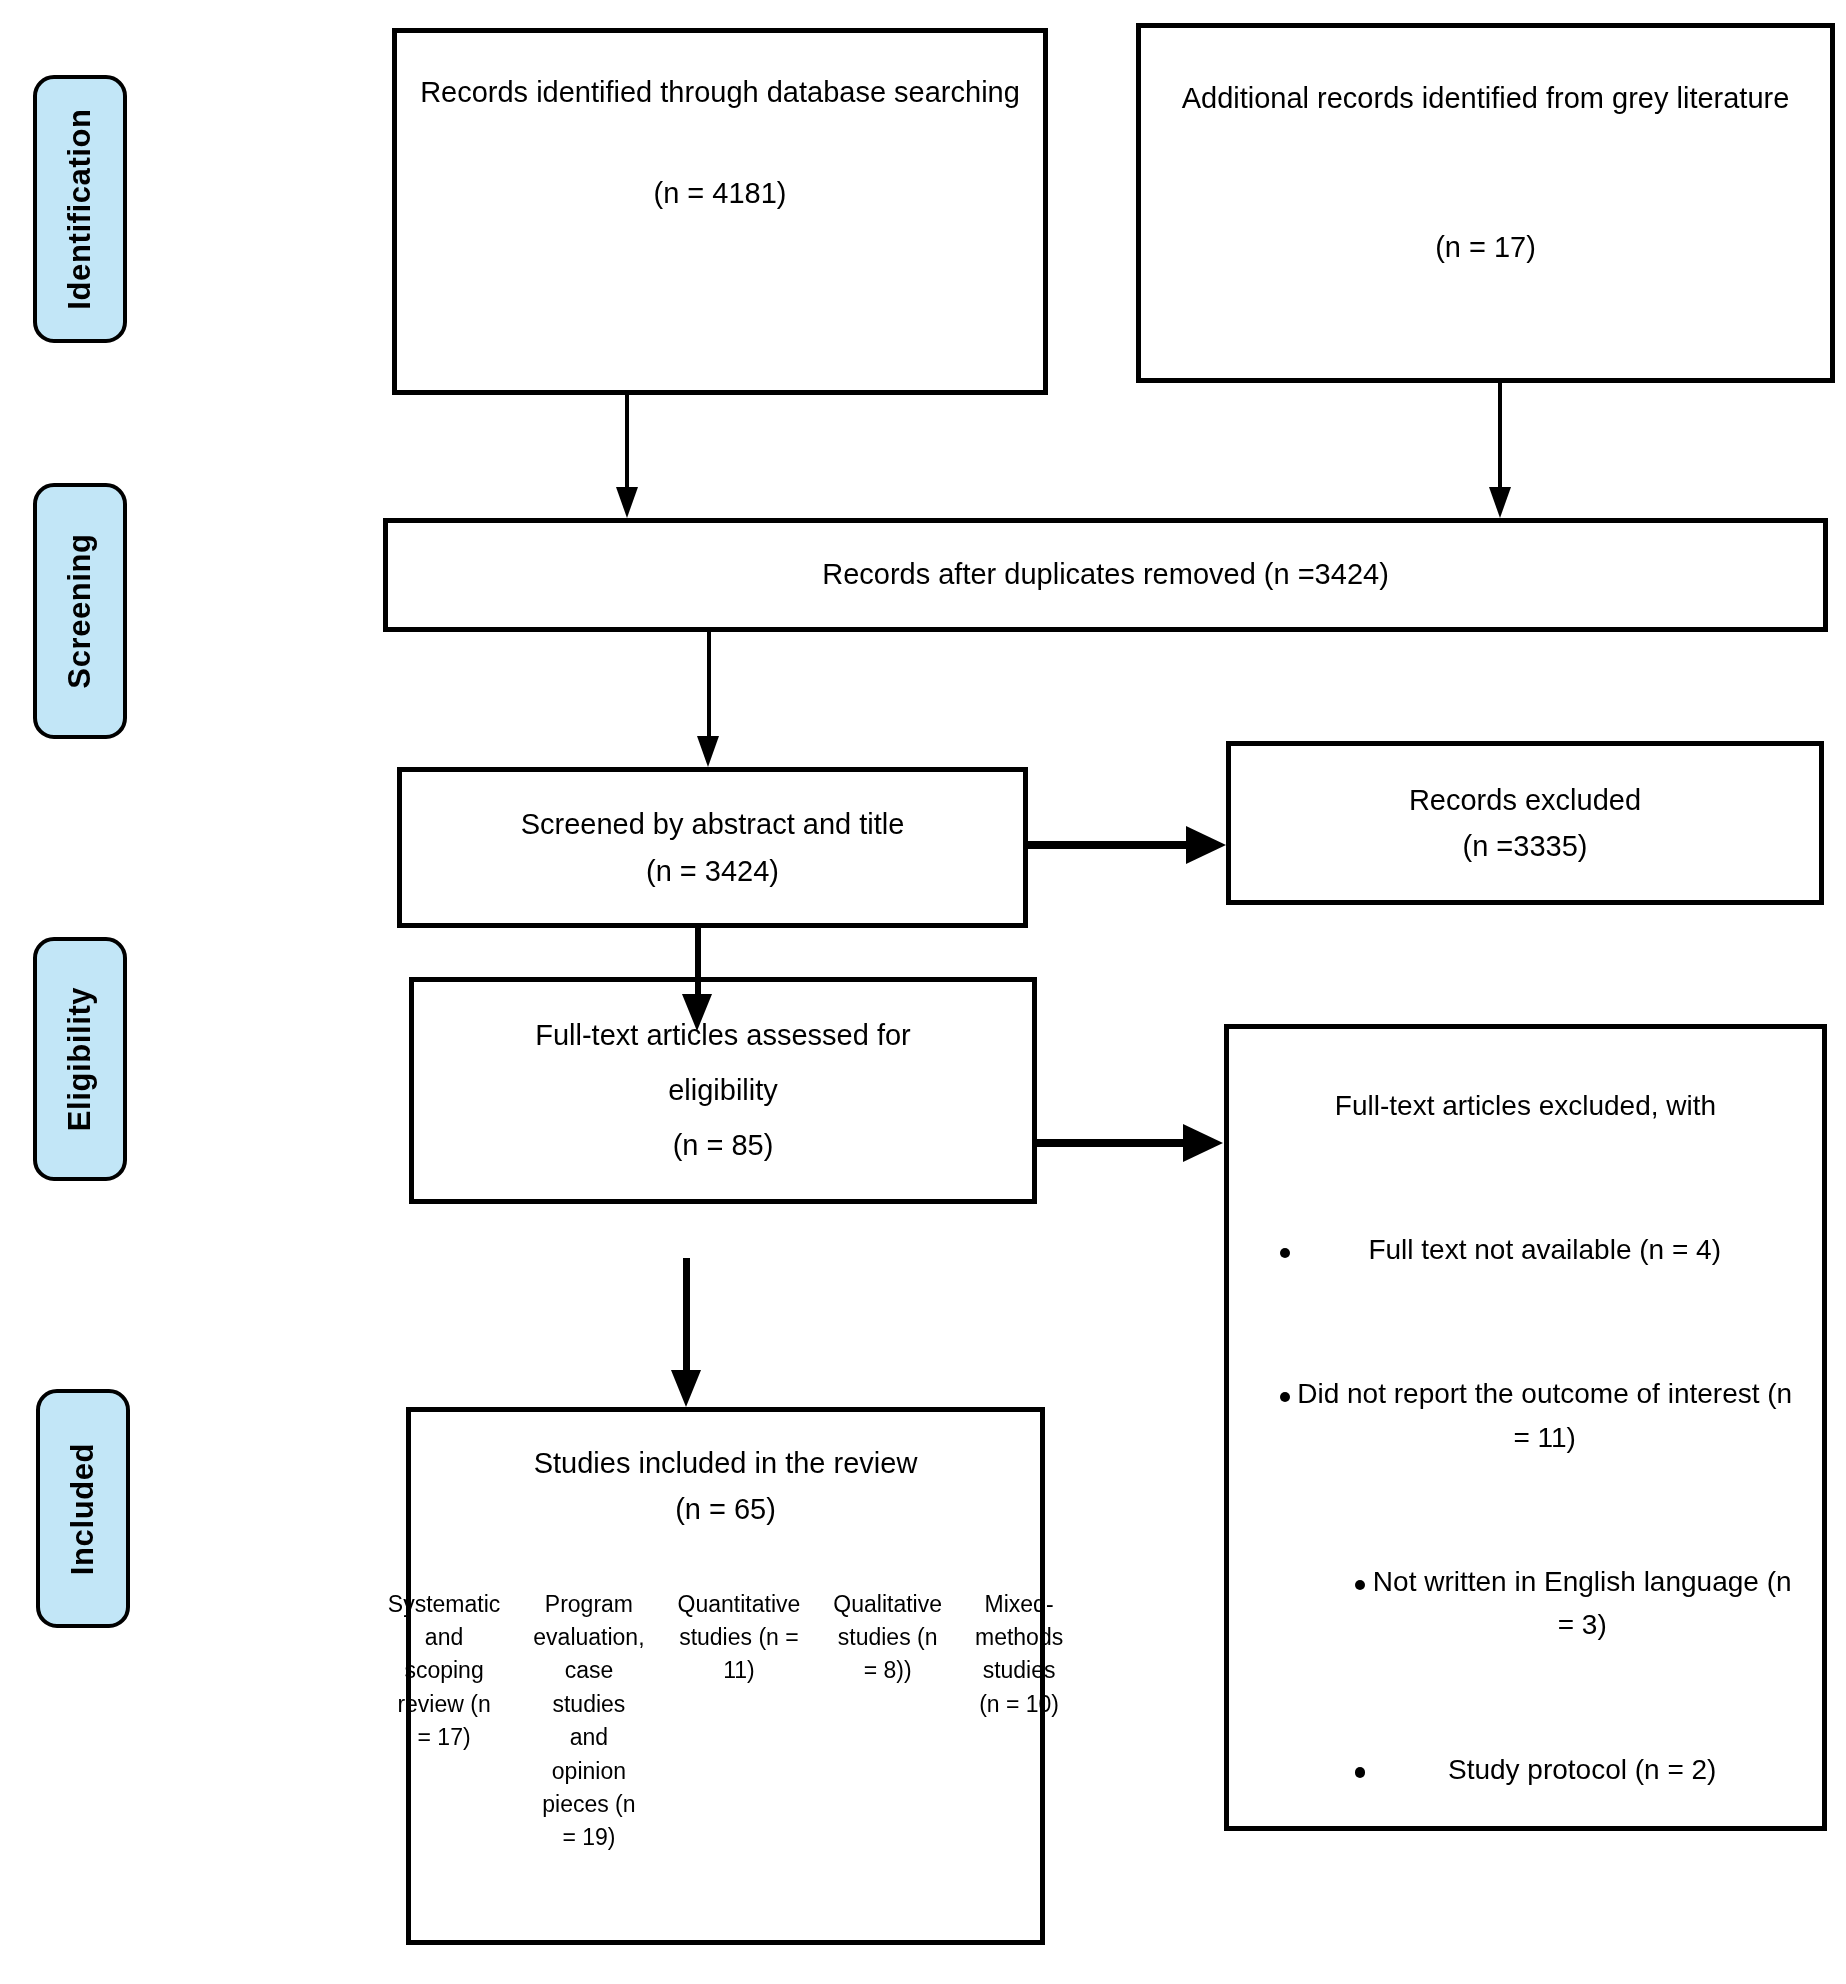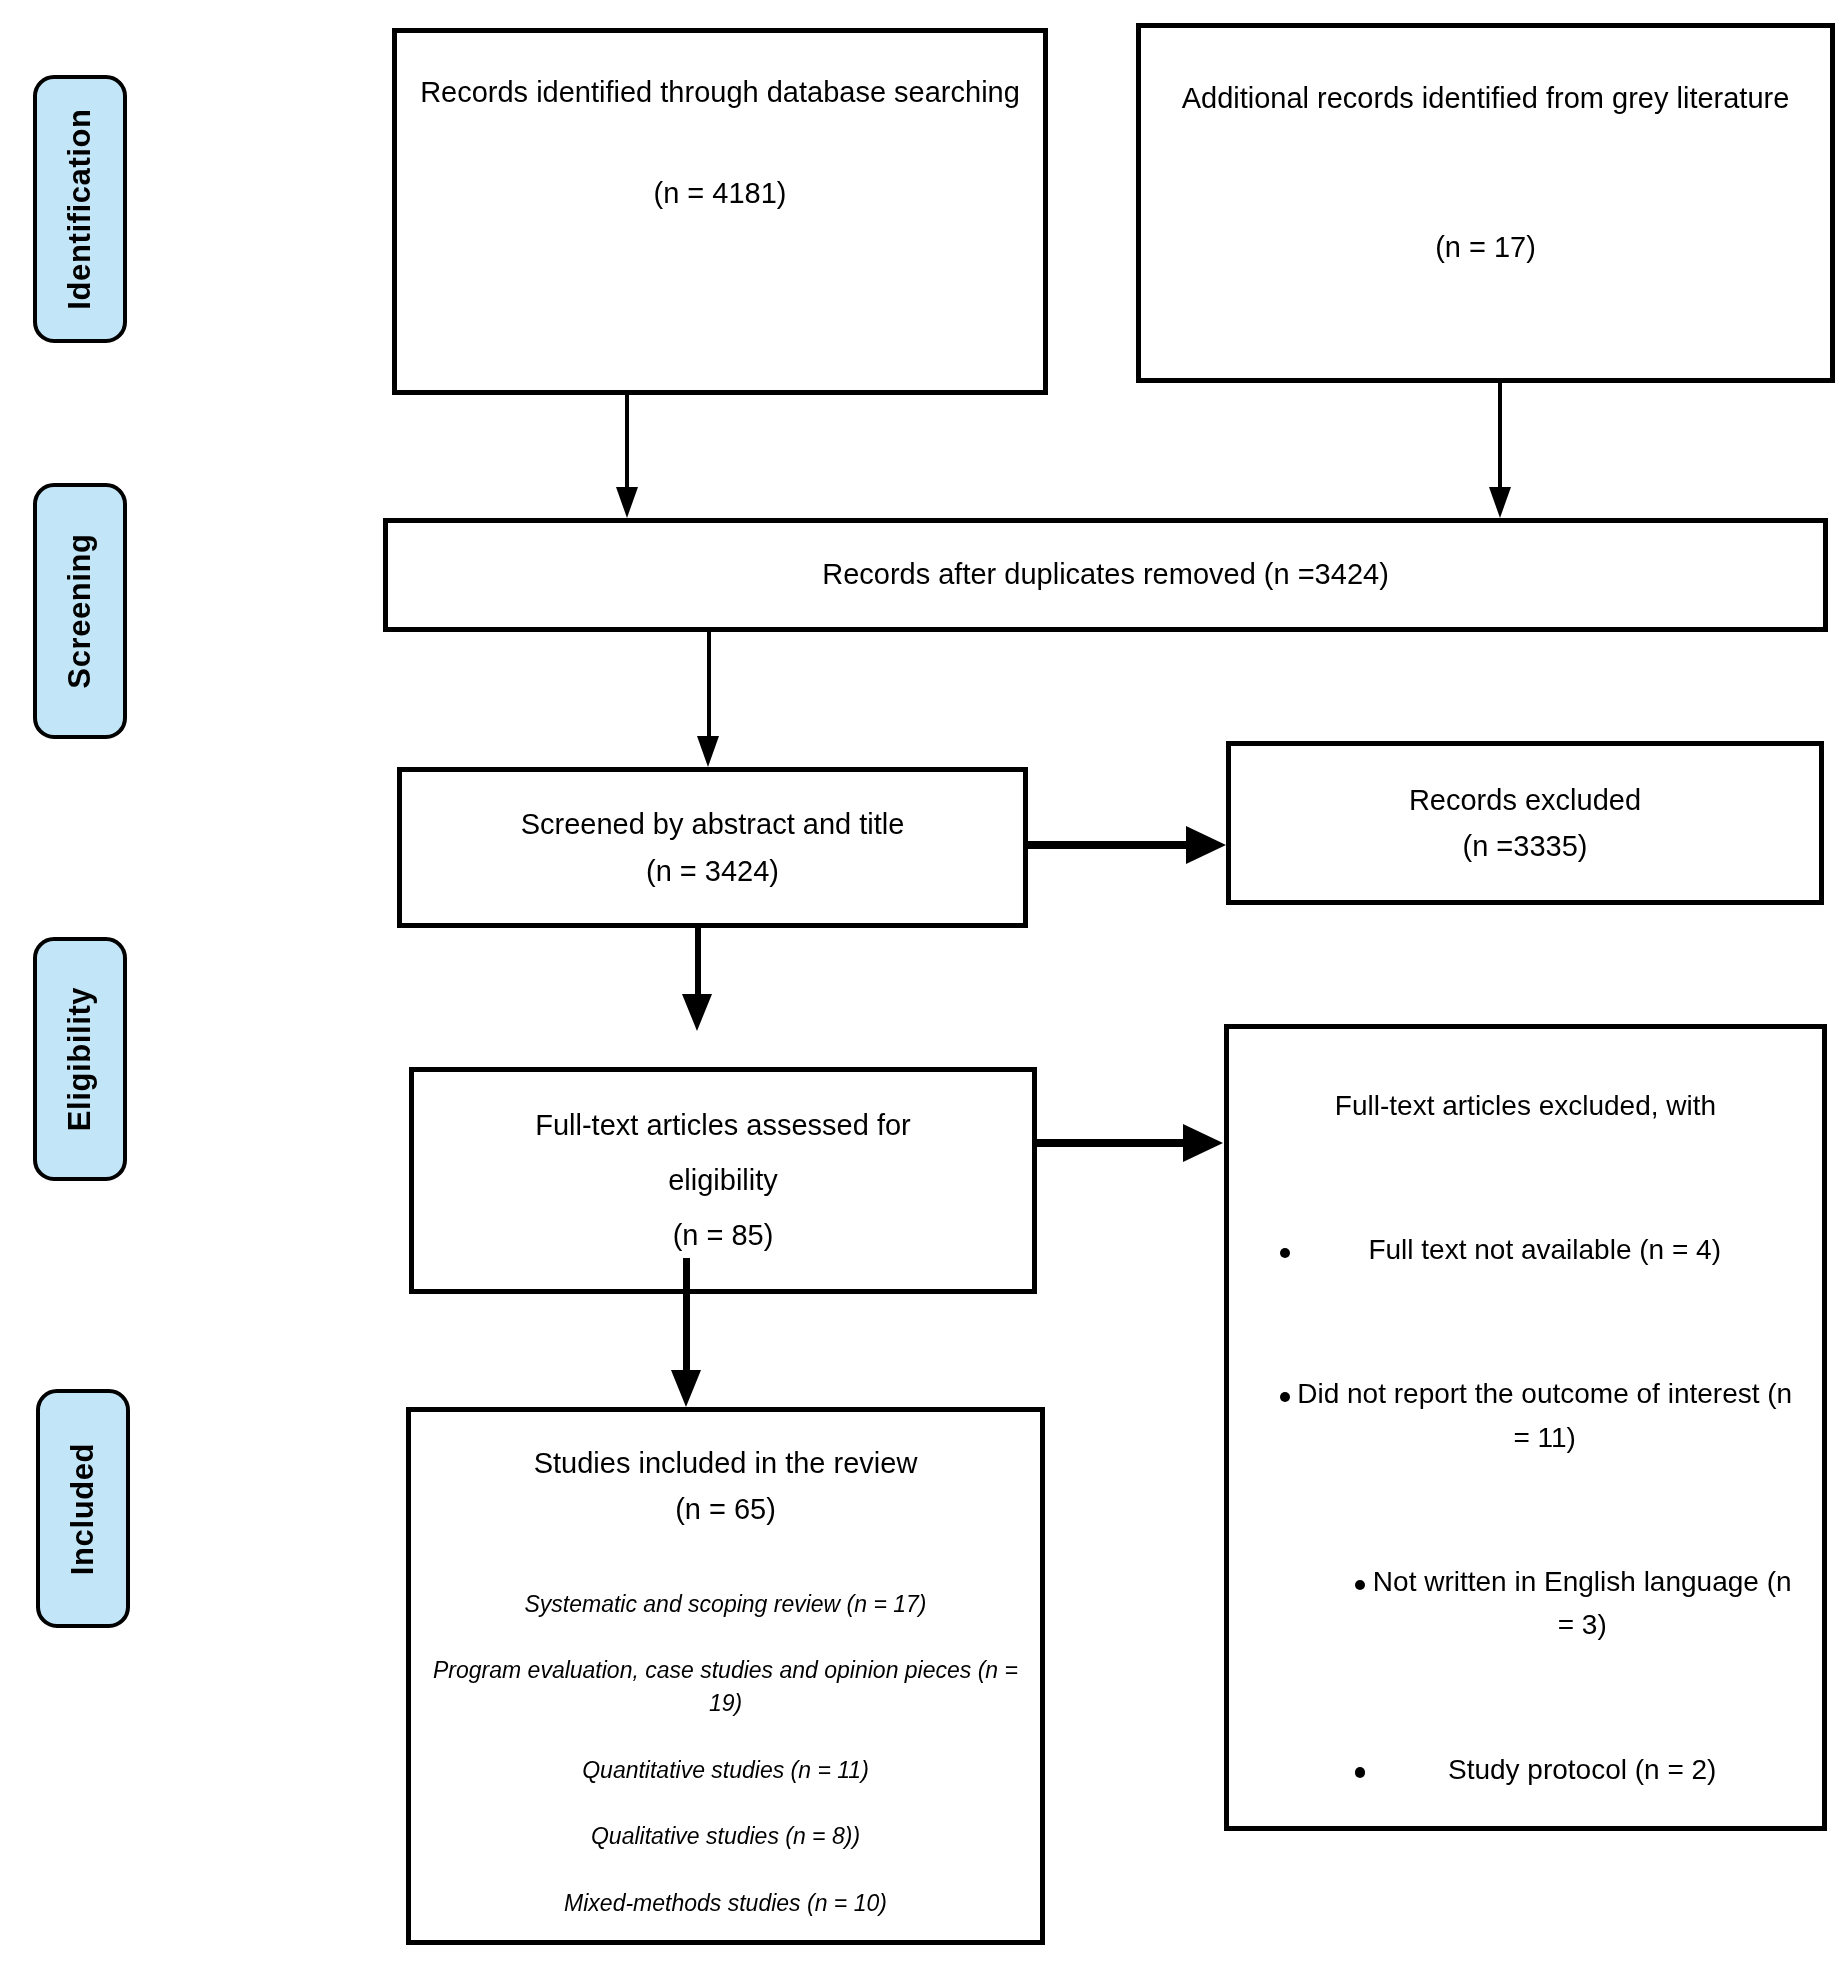--- a/index.html
+++ b/index.html
@@ -35,34 +35,34 @@
     border-top:19px solid transparent;border-bottom:19px solid transparent;
     border-left:40px solid #000;}
   
   #box-db{left:392px;top:28px;width:656px;height:367px;padding:35px 17.3px 0 17.3px;}
   #box-db .gap{height:52px;}
   #box-grey{left:1136px;top:23px;width:699px;height:360px;padding:46px 17.3px 0 17.3px;gap:24px;}
   #box-grey .gap{height:52px;}
   #box-dup{left:383px;top:518px;width:1445px;height:114px;justify-content:center;}
   #box-screened{left:397px;top:767px;width:631px;height:161px;justify-content:center;line-height:1.6;}
   #box-recexcl{left:1226px;top:741px;width:598px;height:164px;justify-content:center;line-height:1.6;}
-  #box-fulltext{left:409px;top:1067px;width:628px;height:227px;justify-content:center;line-height:1.9;}
+  #box-fulltext{left:409px;top:977px;width:628px;height:227px;justify-content:center;line-height:1.9;}
   #box-ftexcl{left:1224px;top:1024px;width:603px;height:807px;
     padding:55px 23px 35px 23px;font-size:28px;line-height:1.55;gap:60px;justify-content:space-between;}
   #box-ftexcl .heading{display:block;}
   .bullet-row{display:flex;align-items:flex-start;width:100%;}
   .bullet-row .dot{
     width:10.4px;height:10.4px;border-radius:50%;background:#000;
     margin:19.6px 0 0 28px;flex:none;}
   .bullet-row .btext{flex:1;text-align:center;padding:0 5.8px;}
   .bullet-row.indent .dot{margin-left:103px;}
   #box-included{left:406px;top:1407px;width:639px;height:538px;
     padding:28px 20px 0 20px;justify-content:flex-start;line-height:1.6;}
-  #box-included .items{margin-top:55px;display:flex;flex-direction:column;gap:33px;
-    font-size:23px;line-height:1.45;font-style:italic;}
+  #box-included .items{margin-top:55px;display:flex;flex-direction:row;gap:33px;
+    font-size:23px;line-height:1.45;}
 </style>
 </head>
 <body>
 
 <div id="canvas">
 
   <div class="stage" style="left: 33px; top: 75px; width: 86px; height: 260px; background: rgb(194, 230, 247);">
     <span class="vtext">Identification</span>
   </div>
   <div class="stage" style="left: 33px; top: 483px; width: 86px; height: 248px; background: rgb(194, 230, 247);">

